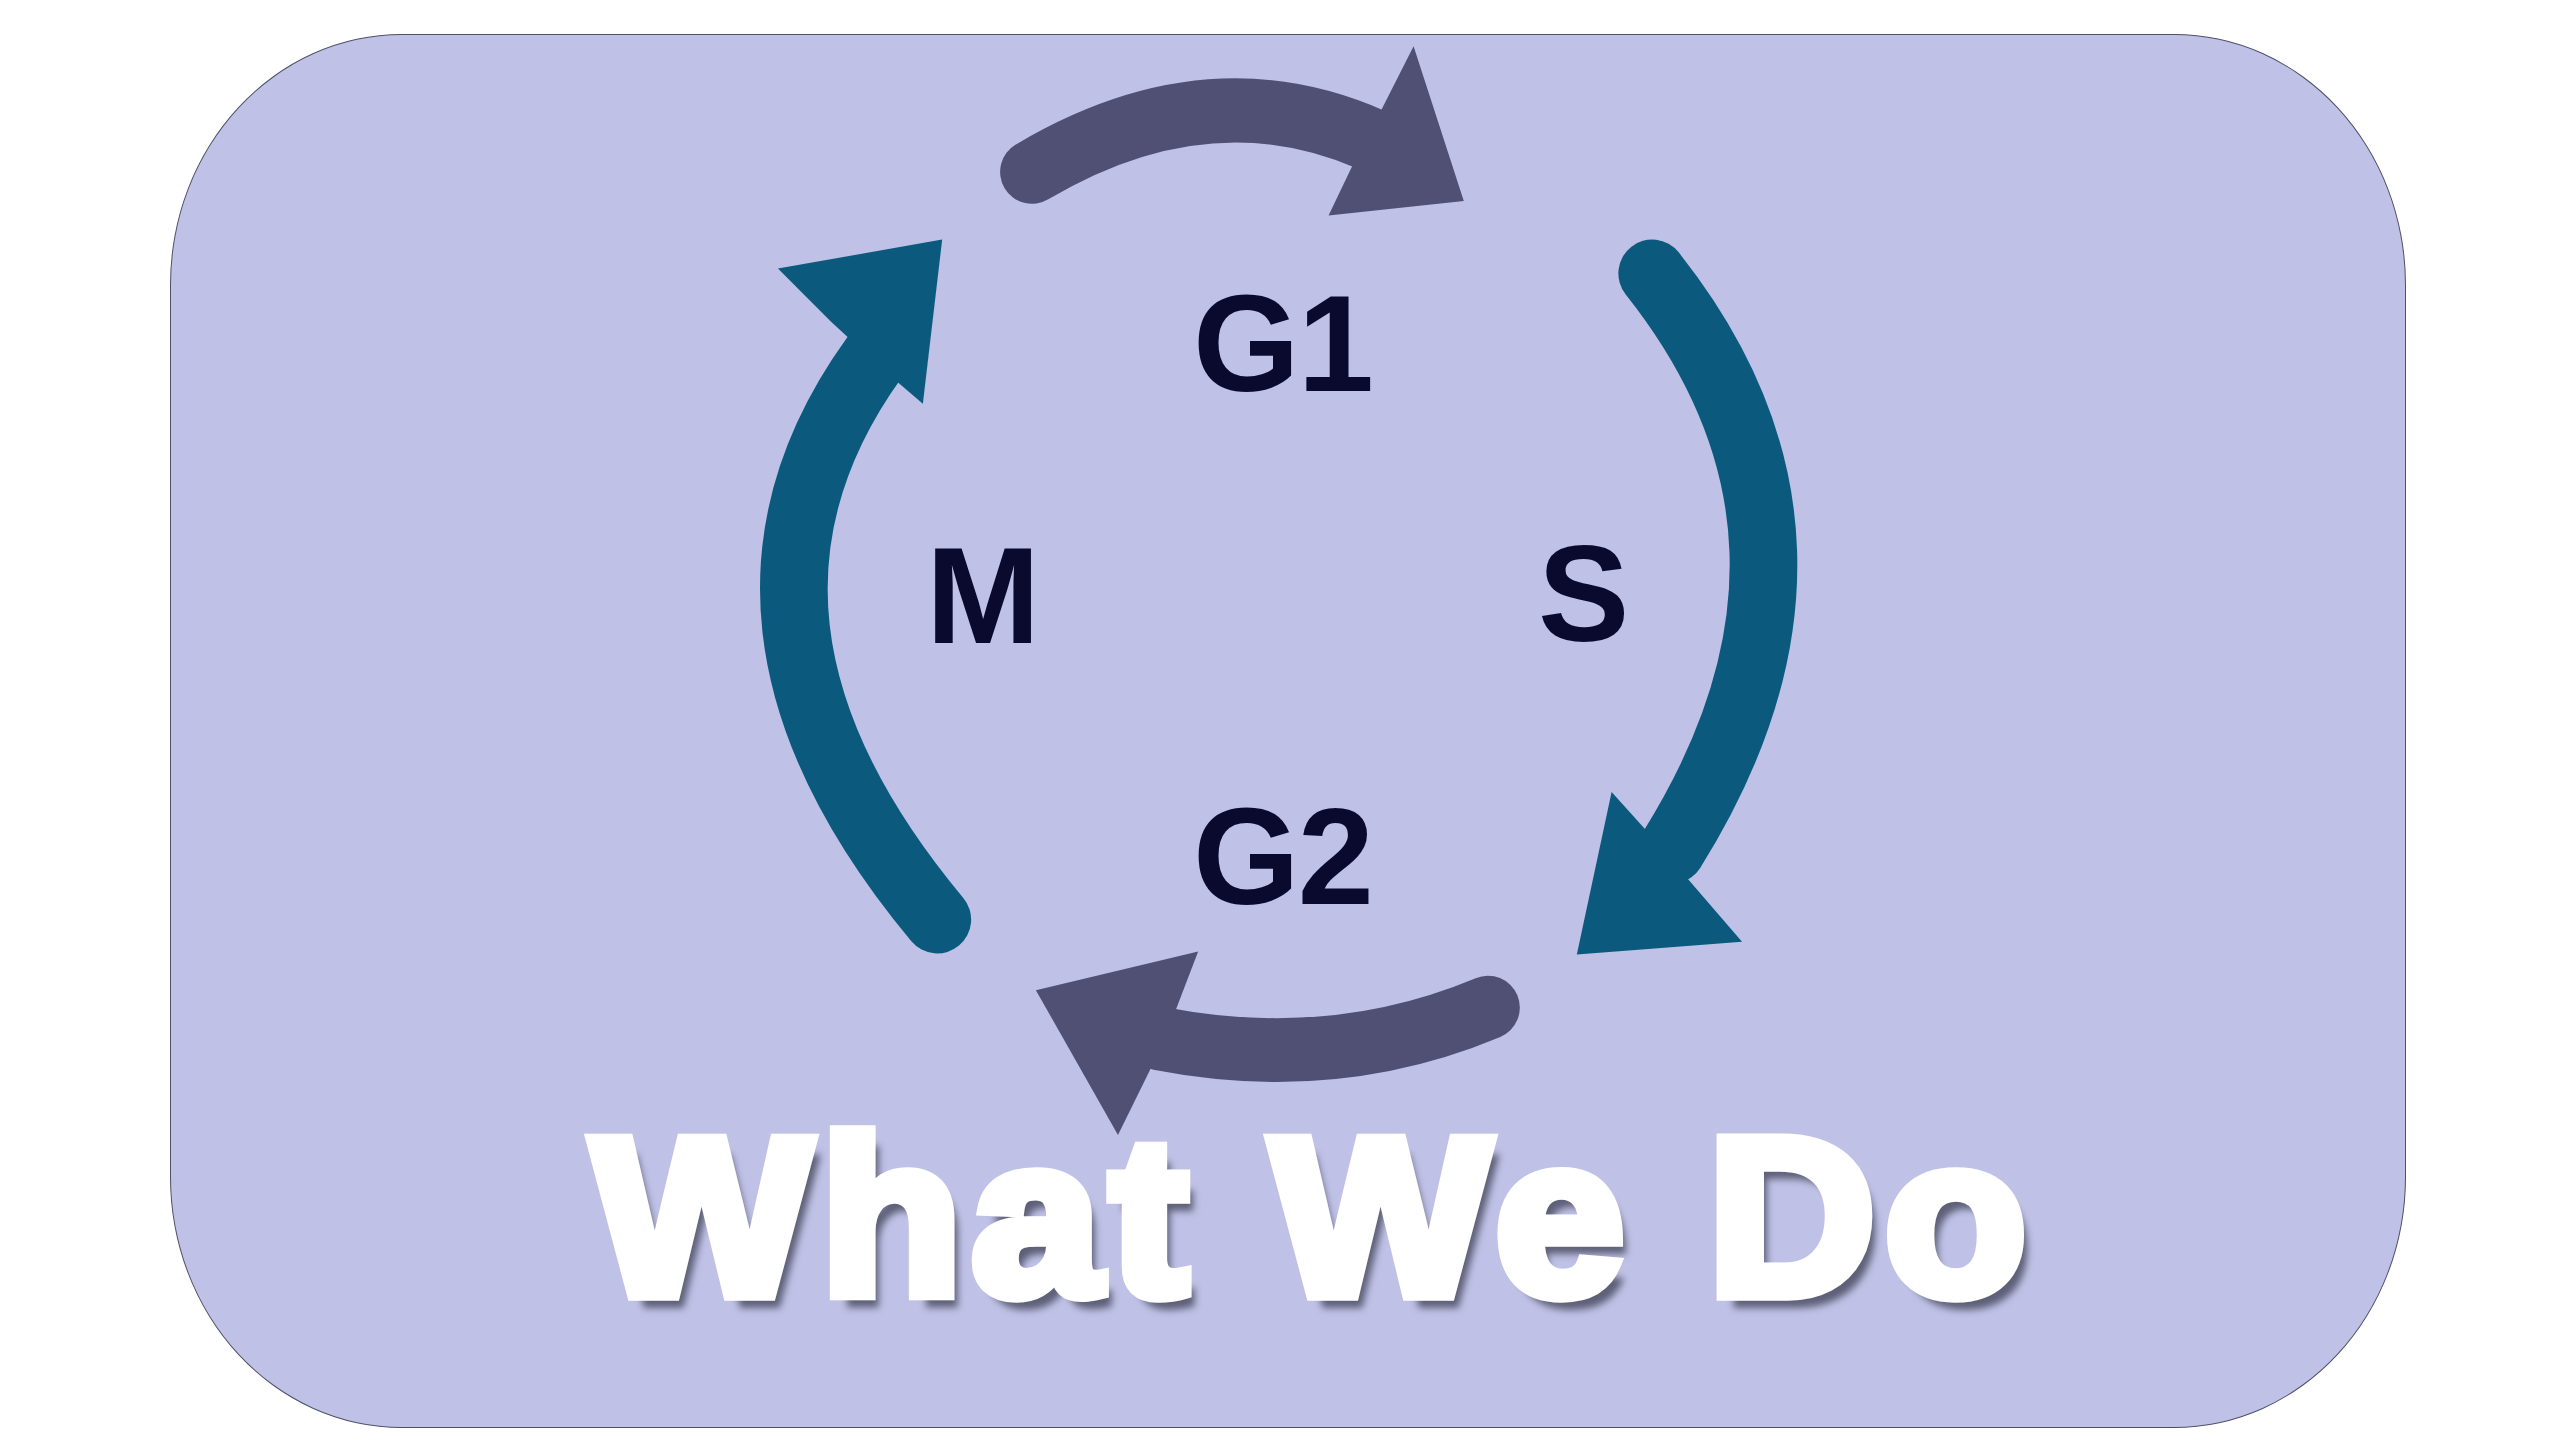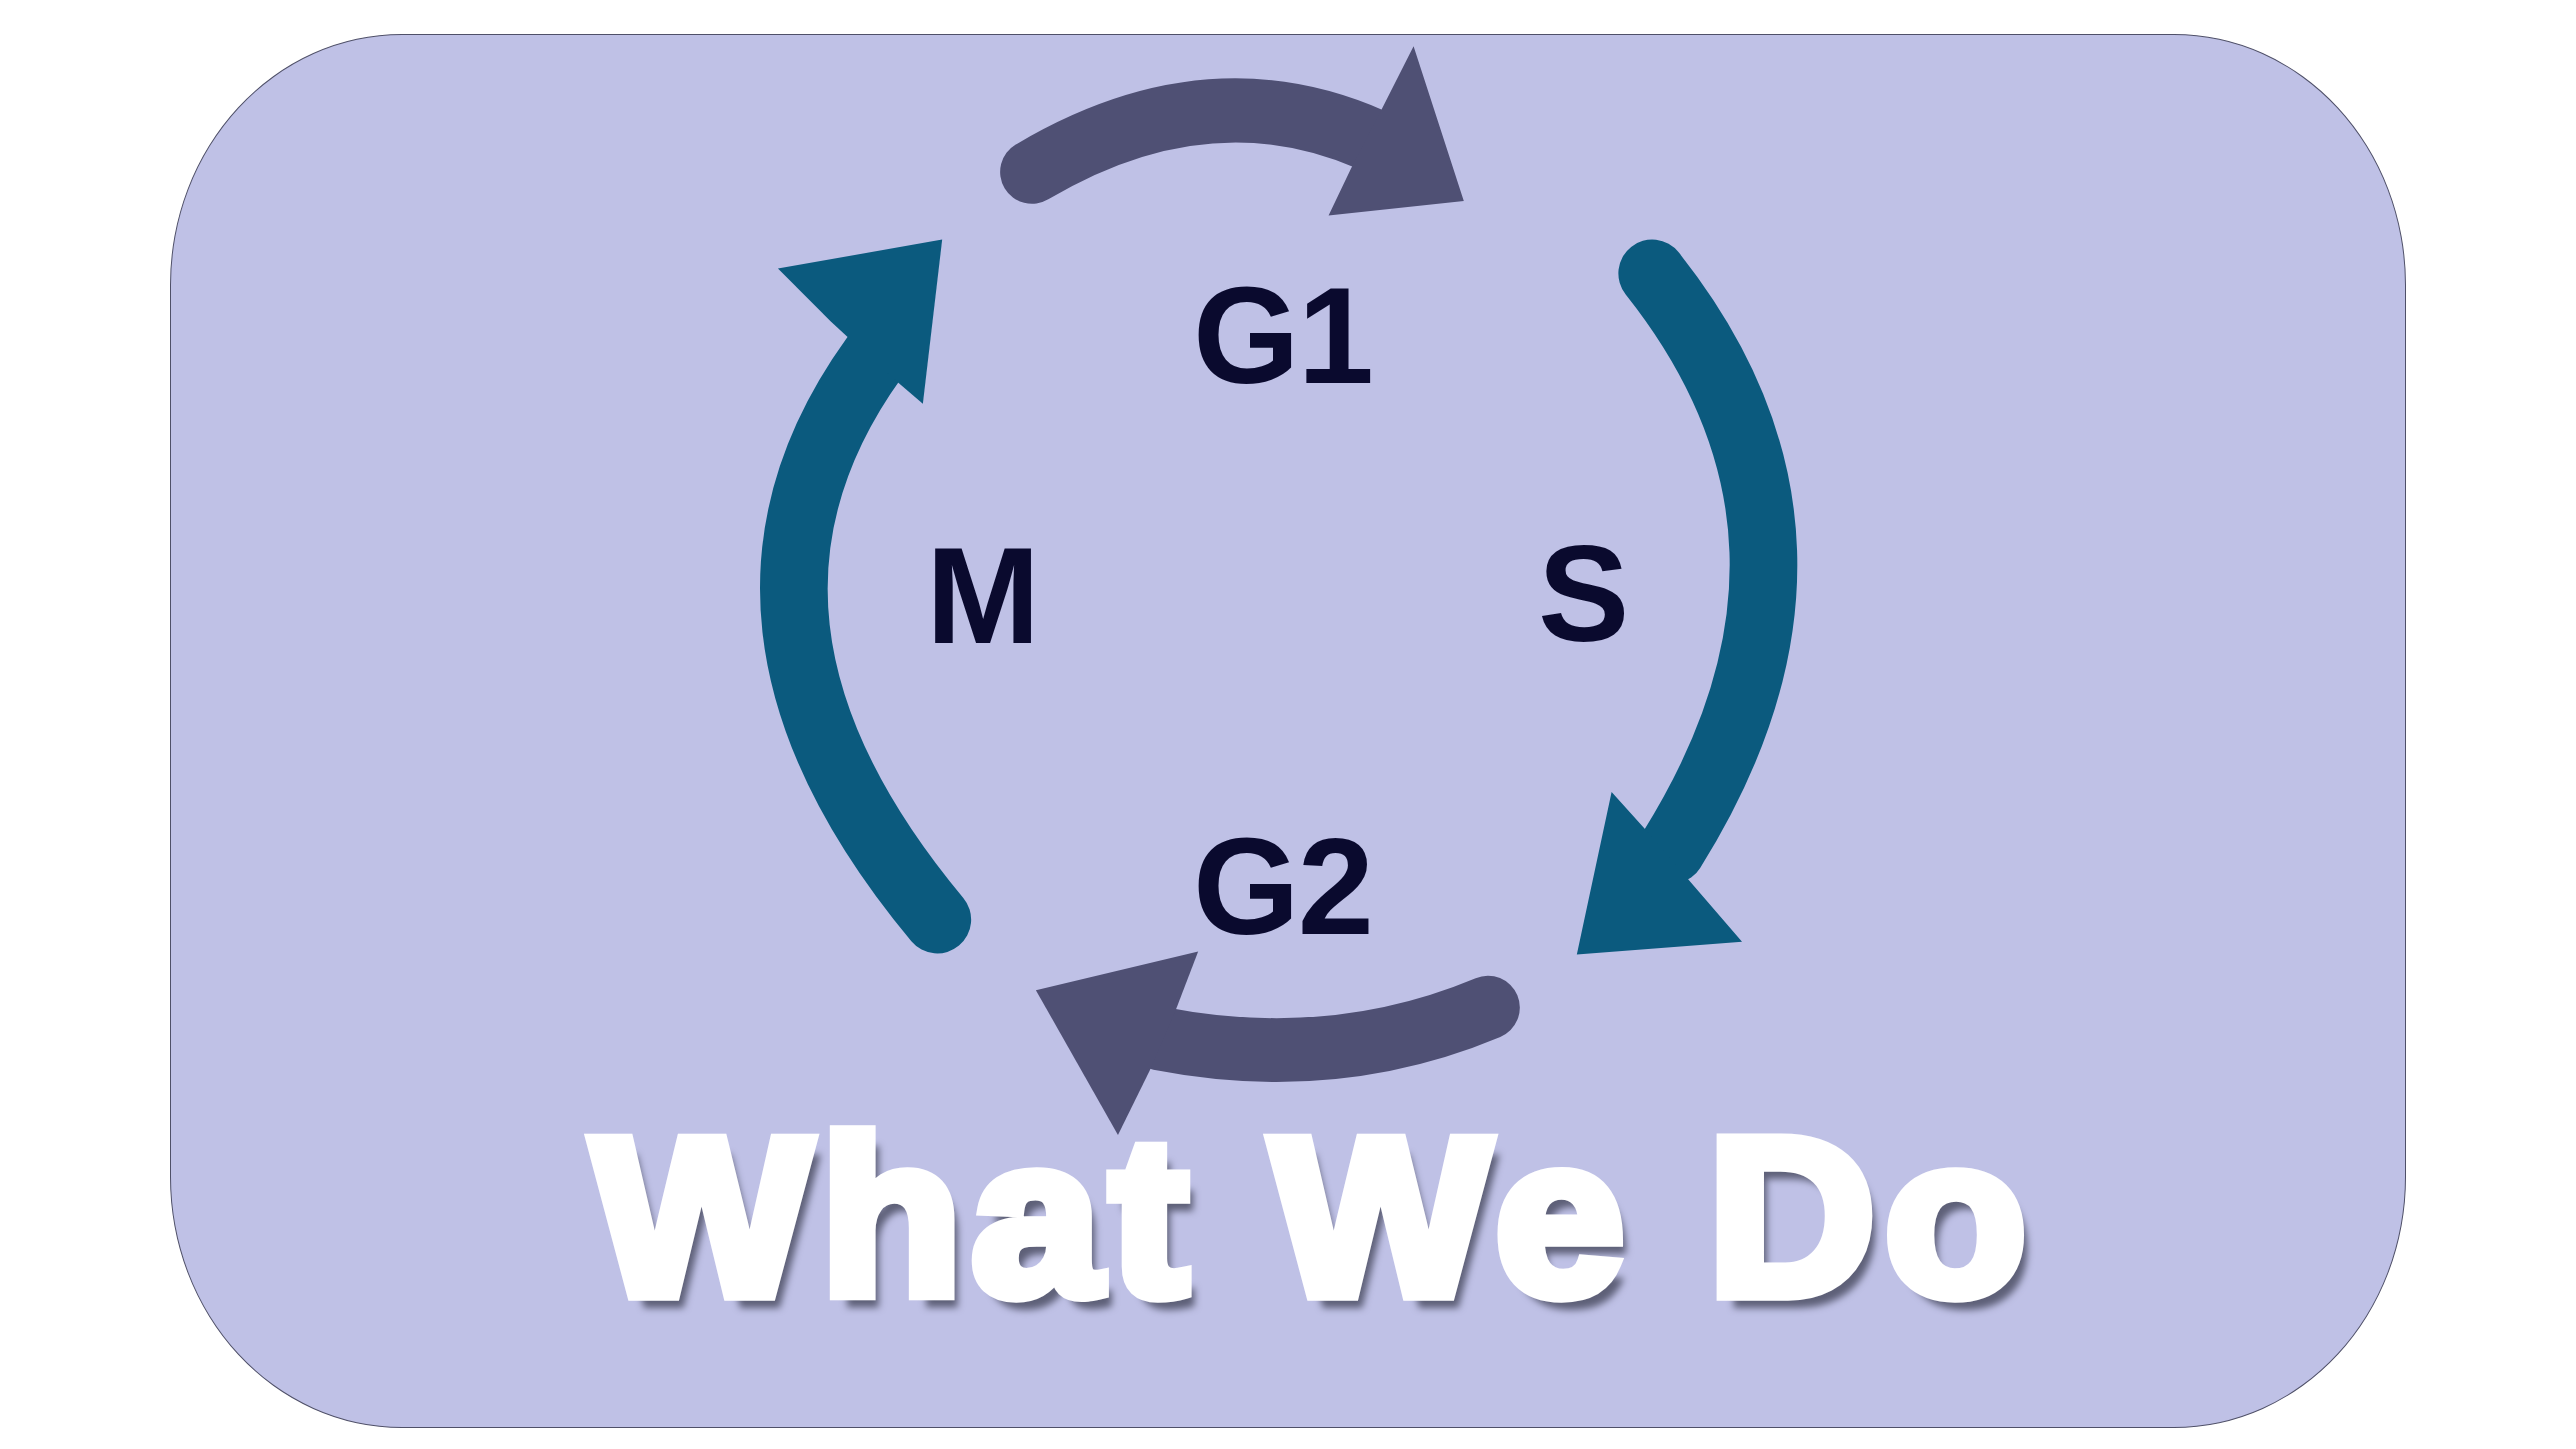--- a/index.html
+++ b/index.html
@@ -70,19 +70,19 @@
     <path d="M1540 1043 Q1380 1110 1200 1075" fill="none" stroke="#4f5074" stroke-width="66" stroke-linecap="round"></path>
     <polygon points="1240,985 1217,1045 1190,1108 1157,1175 1072,1025" fill="#4f5074"></polygon>
   </g>
 
   <g>
     <path d="M970 952 Q710 640 905 370" fill="none" stroke="#0b5a7e" stroke-width="70" stroke-linecap="round"></path>
     <polygon points="975,248 955,418 913,382 860,333 805,278" fill="#0b5a7e"></polygon>
   </g>
 </svg>
 
-<div class="phase-label" style="left:1193px; top:267px;">G1</div>
+<div class="phase-label" style="left:1193px; top:275px;">G1</div>
 <div class="phase-label" style="left:1538px; top:525px;">S</div>
-<div class="phase-label" style="left:1193px; top:818px;text-align:center;">G2</div>
+<div class="phase-label" style="left:1193px; top:788px;text-align:center;">G2</div>
 <div class="phase-label" style="left:926px; top:527px;">M</div>
 
 <div class="title">What We Do</div>
 
 
 </body></html>

